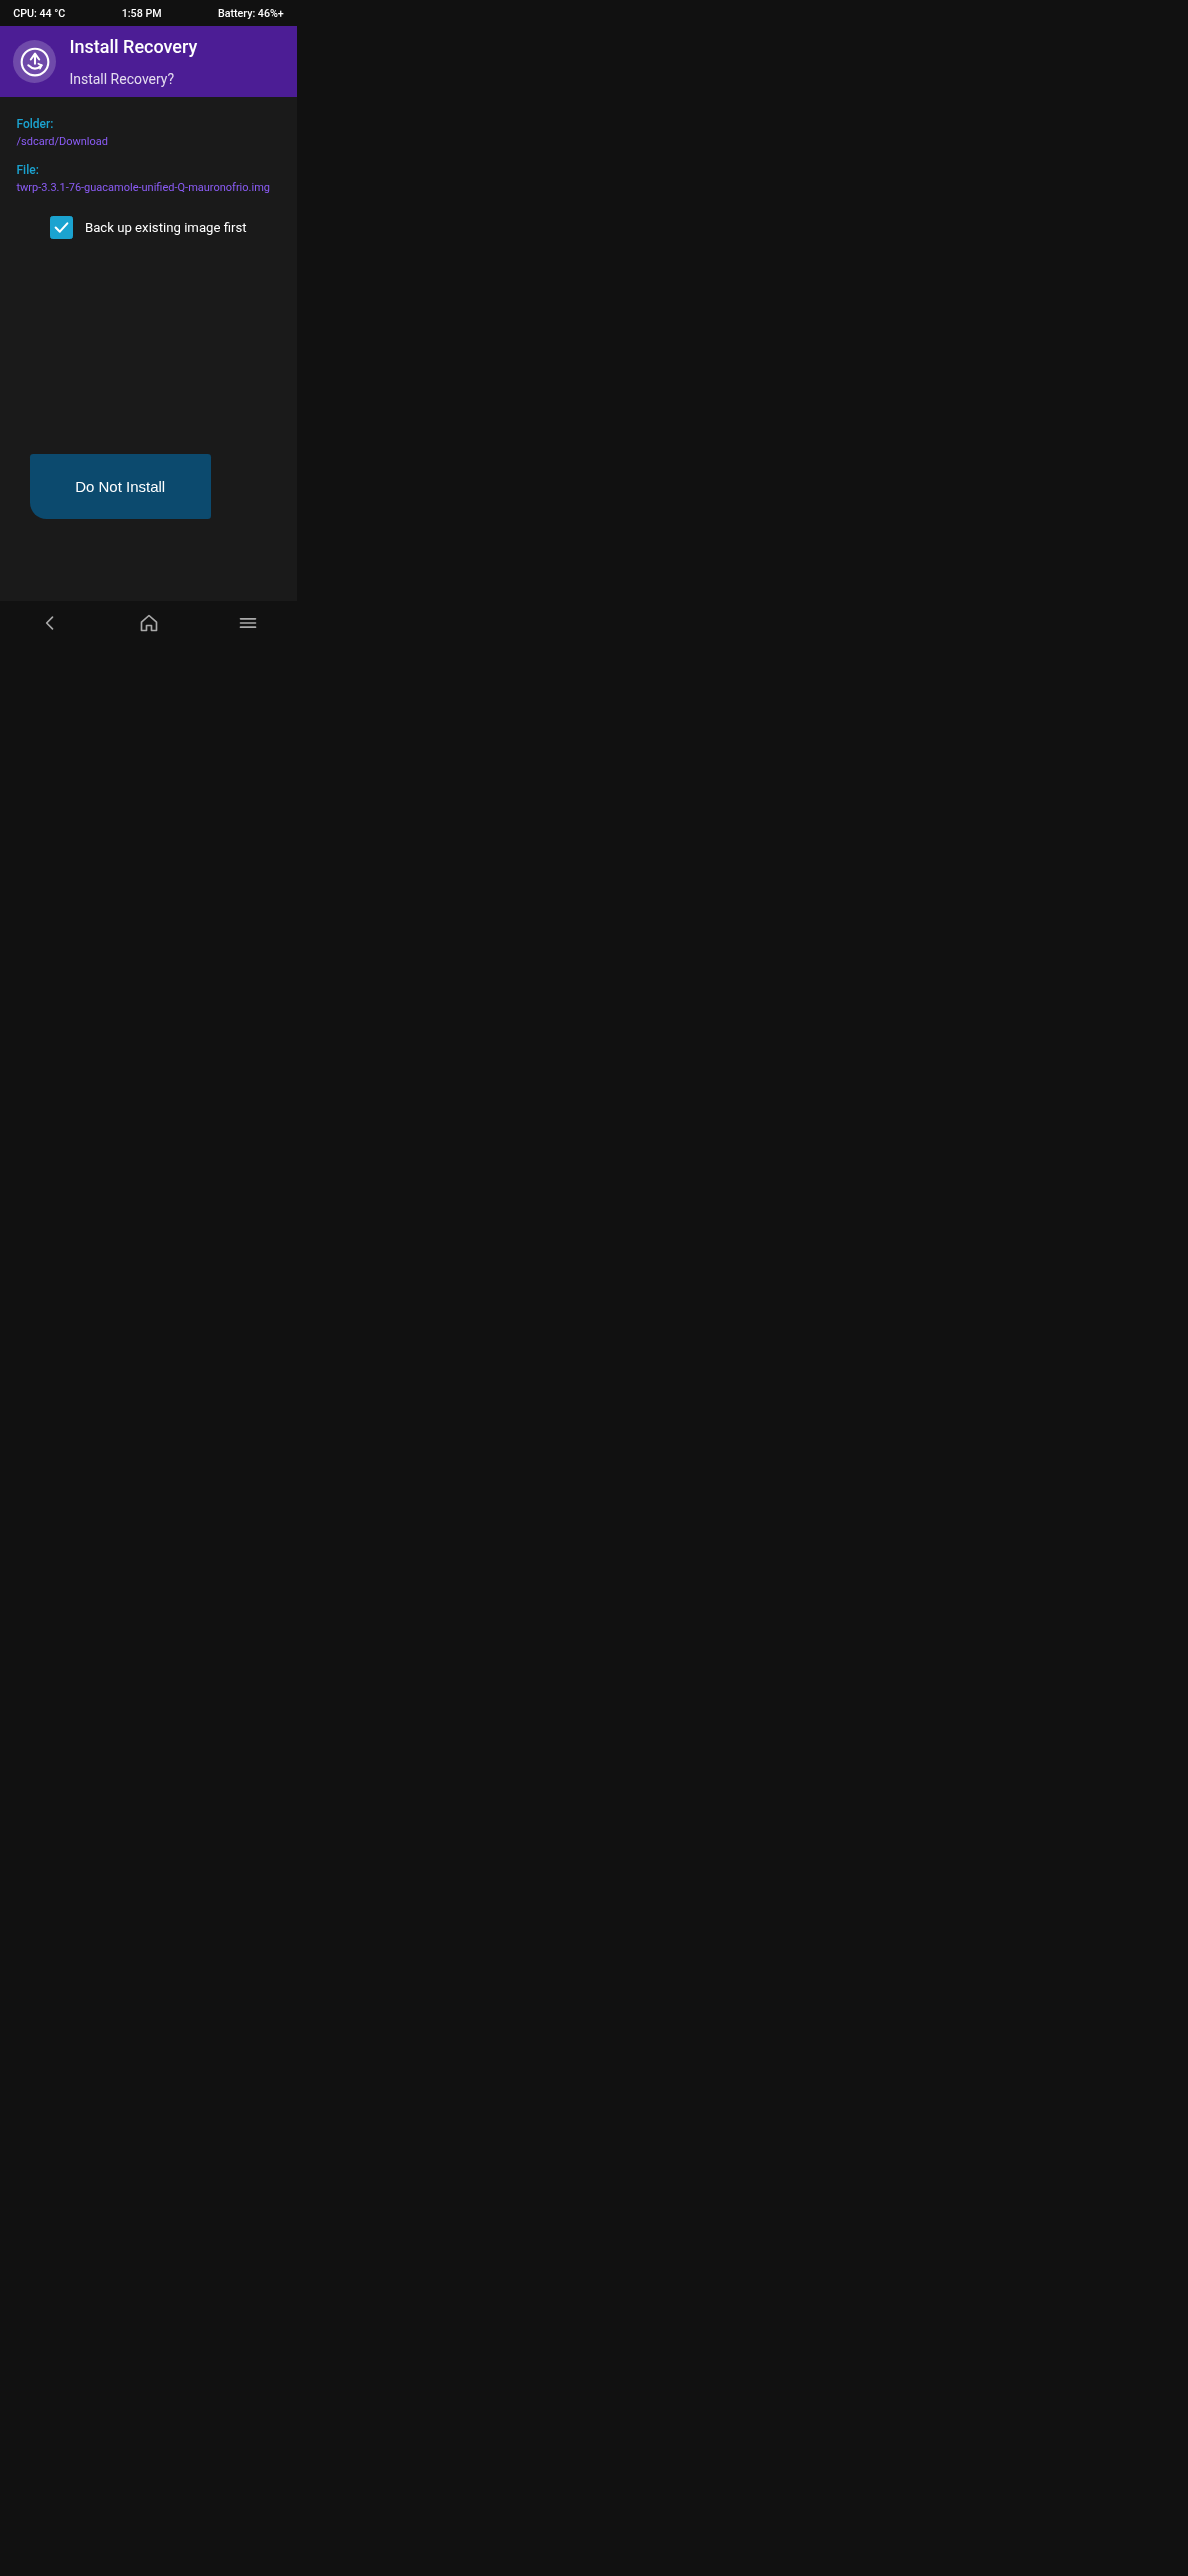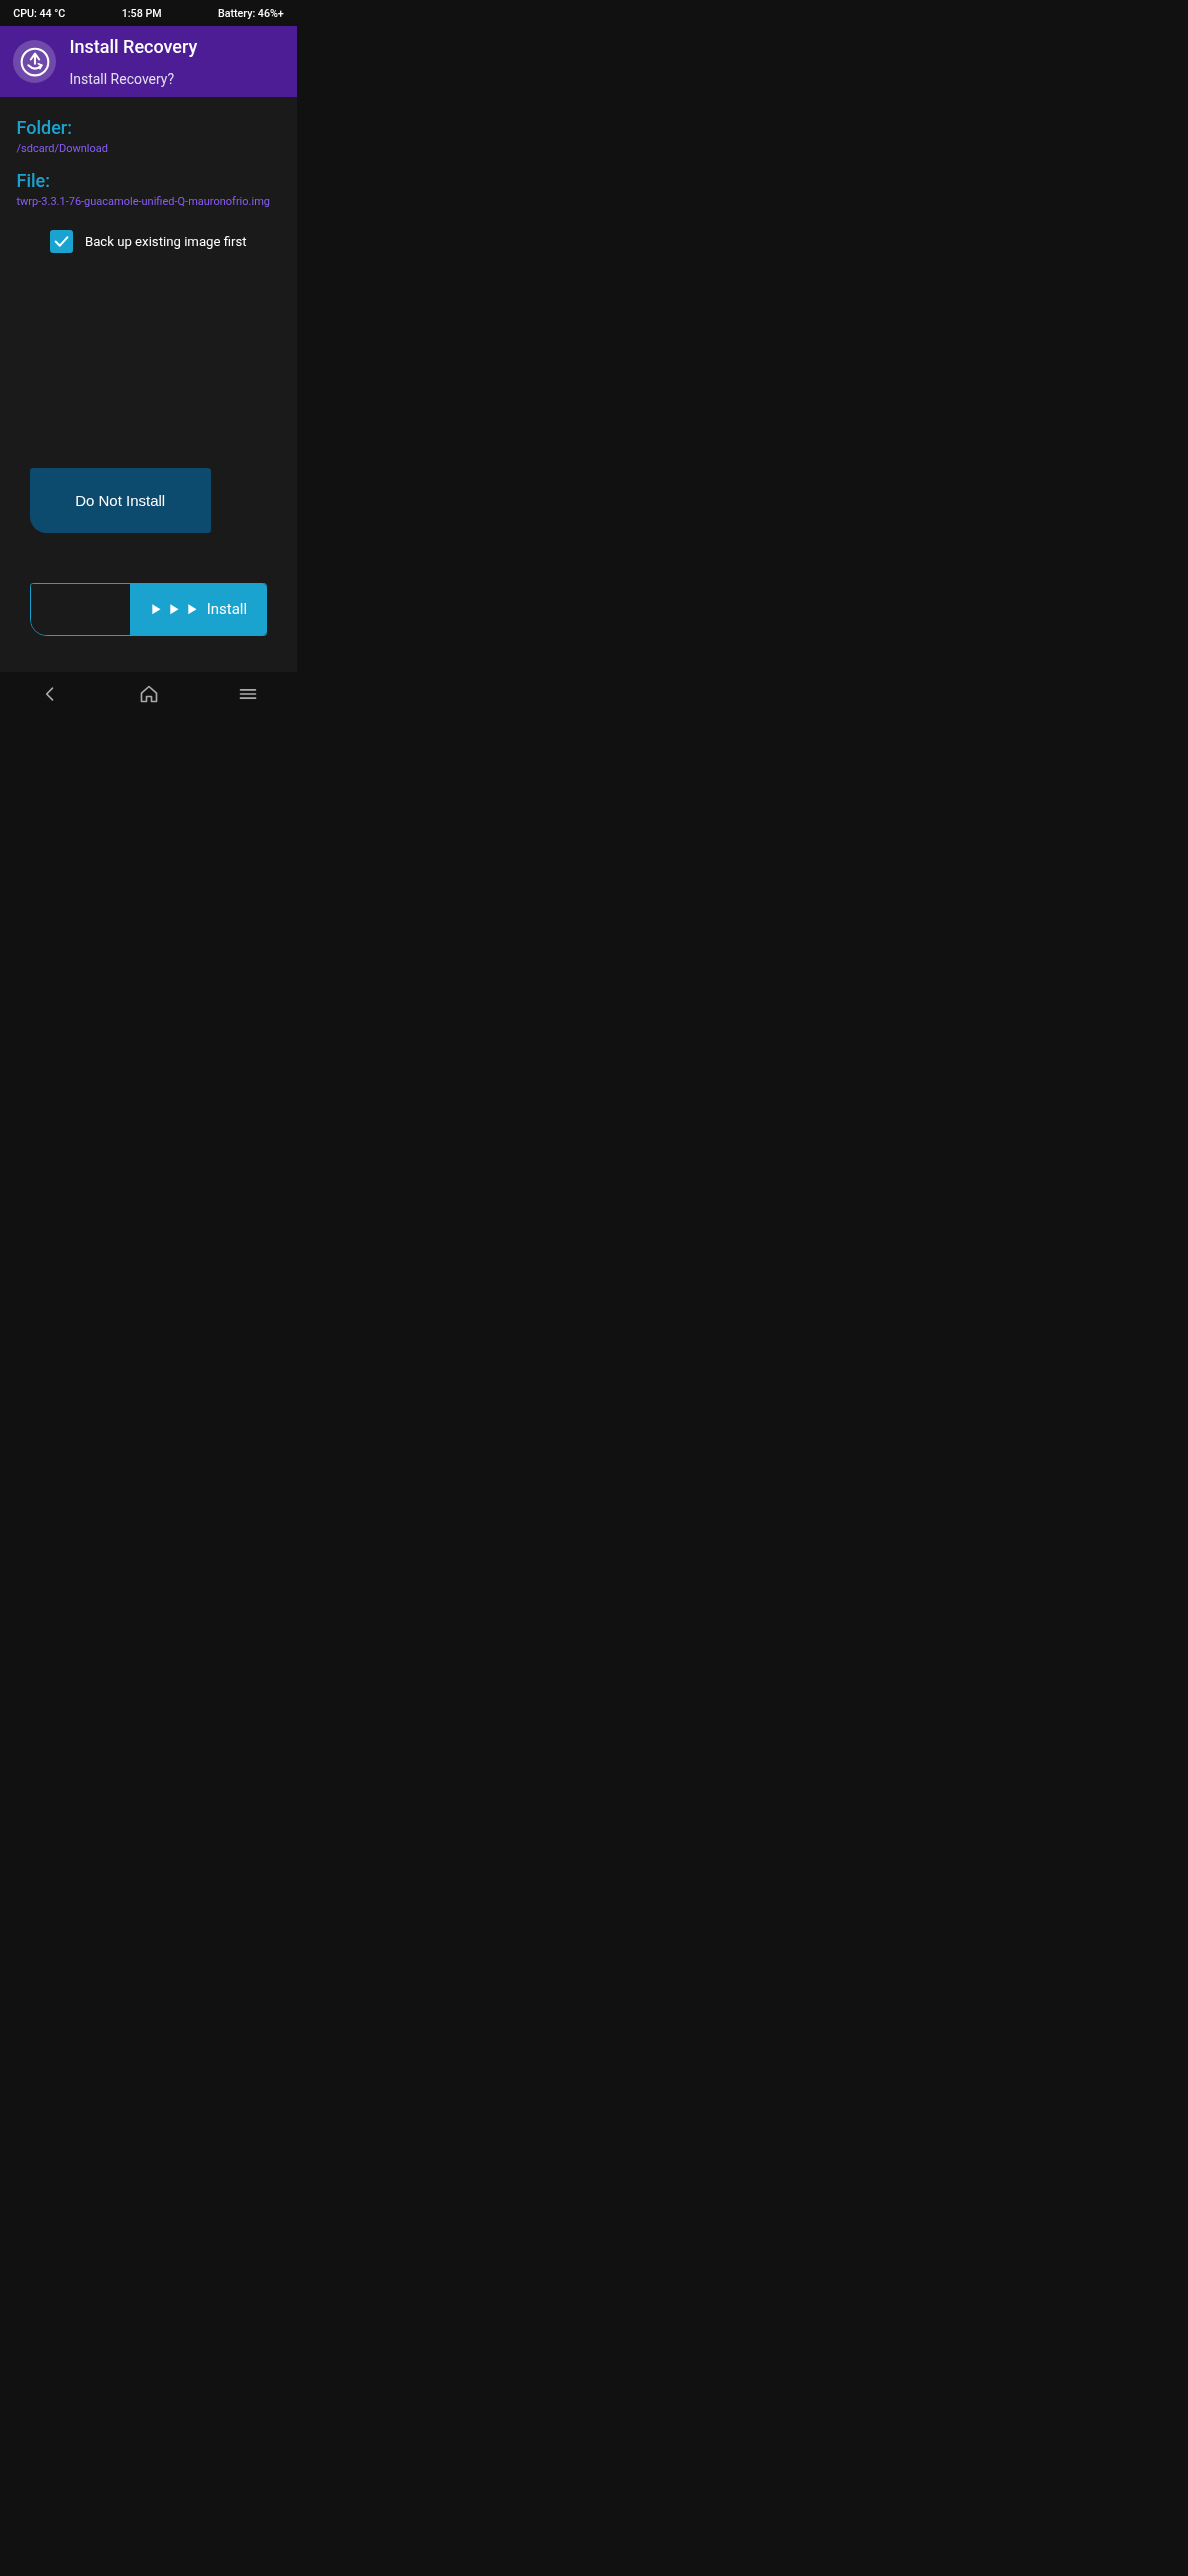--- a/index.html
+++ b/index.html
@@ -79,21 +79,21 @@
     }
 
     
     .main-content {
       background: #1a1a1a;
       padding: 20px 16.5px;
       flex: 1;
     }
 
     .field-label {
-      font-size: 18px;
+      font-size: 12px;
       color: #1ba3d0;
       font-weight: 500;
       margin-bottom: 3.3px;
       margin-top: 13.2px;
     }
 
     .field-label:first-child {
       margin-top: 0;
     }
 
@@ -282,37 +282,20 @@
       </div>
       <span class="checkbox-label">Back up existing image first</span>
     </div>
 
     <div class="spacer"></div>
 
     <button class="do-not-install-btn">Do Not Install</button>
 
     <div class="spacer2"></div>
 
-    <div class="swipe-container">
-      <div class="swipe-left"></div>
-      <div class="swipe-right">
-        <div class="swipe-arrows">
-          <svg viewBox="0 0 20 20" xmlns="http://www.w3.org/2000/svg">
-            <polygon points="4,4 14,10 4,16" fill="white"></polygon>
-          </svg>
-          <svg viewBox="0 0 20 20" xmlns="http://www.w3.org/2000/svg">
-            <polygon points="4,4 14,10 4,16" fill="white"></polygon>
-          </svg>
-          <svg viewBox="0 0 20 20" xmlns="http://www.w3.org/2000/svg">
-            <polygon points="4,4 14,10 4,16" fill="white"></polygon>
-          </svg>
-        </div>
-        <span class="swipe-label">Install</span>
-      </div>
-    </div>
 
   </div>
 
   <div class="nav-bar">
     <button class="nav-btn">
       <svg viewBox="0 0 24 24" xmlns="http://www.w3.org/2000/svg">
         <polyline points="15,5 8,12 15,19" fill="none" stroke="#aaaaaa" stroke-width="2" stroke-linecap="round" stroke-linejoin="round"></polyline>
       </svg>
     </button>
     <button class="nav-btn">

